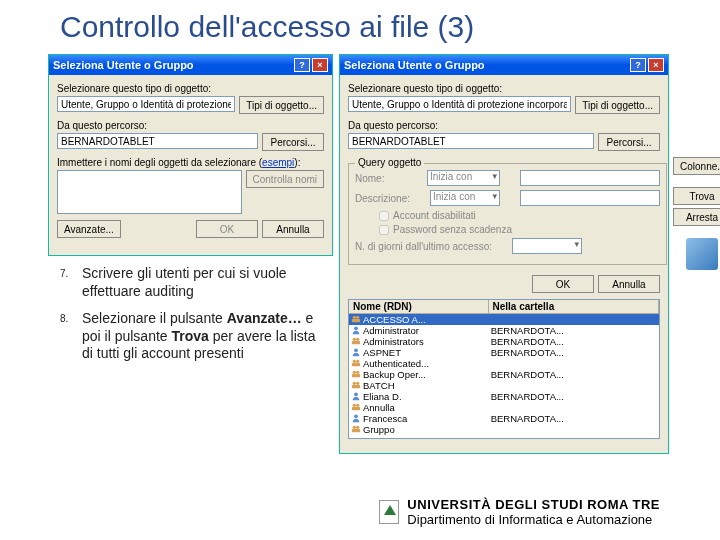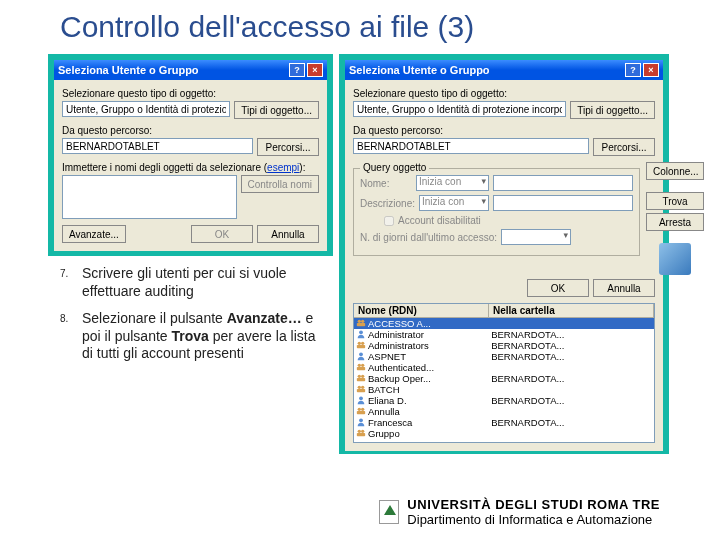--- a/index.html
+++ b/index.html
@@ -2,21 +2,21 @@
 <html><head>
 <meta charset="utf-8">
 <style>
   * { box-sizing: border-box; margin: 0; padding: 0; }
   body { font-family: Tahoma, Arial, sans-serif; font-size: 11px; background: #fff; width: 720px; height: 540px; position: relative; }
   
   .slide-title { font-size: 30px; color: #2a4d8f; font-weight: normal; padding: 10px 60px; font-family: Verdana, sans-serif; }
   
   .dialogs { display: flex; gap: 6px; padding: 0 48px; }
   
-  .dialog { background: #ece9d8; border: 6px solid #14b8a6; font-size: 10px; }
+  .dialog { background: #ece9d8; border: 1px solid #14b8a6; font-size: 10px; }
   .dialog-left { width: 285px; height: 202px; }
   .dialog-right { width: 330px; height: 400px; }
   
   .titlebar { background: linear-gradient(to bottom, #3b8cff 0%, #0054e3 50%, #0054e3 100%); color: #fff; height: 20px; display: flex; align-items: center; padding: 0 4px; font-weight: bold; font-size: 11px; }
   .titlebar-text { flex: 1; }
   .titlebar-btns { display: flex; gap: 2px; }
   .titlebar-btn { width: 16px; height: 14px; background: #c83c2e; border: 1px solid #fff; color: #fff; font-size: 9px; text-align: center; line-height: 12px; cursor: pointer; }
   .titlebar-btn.help { background: #2f6bdb; }
   
   .dialog-body { padding: 8px; background: #ece9d8; }
@@ -28,21 +28,21 @@
   .textarea { border: 1px solid #7f9db9; background: #fff; height: 44px; flex: 1; }
   .button { background: #ece9d8; border: 1px solid #888; padding: 1px 6px; font-size: 10px; cursor: pointer; min-width: 62px; height: 18px; text-align: center; }
   .button.disabled { color: #888; }
   .link { color: #0033cc; text-decoration: underline; cursor: pointer; margin-top: 30px; }
   
   .button-row { display: flex; gap: 4px; justify-content: flex-end; margin-top: 4px; }
   .button-row.spread { justify-content: space-between; }
   
   .groupbox { border: 1px solid #b0aea0; margin: 6px 0; padding: 6px; position: relative; background: #ece9d8; }
   .groupbox-legend { position: absolute; top: -7px; left: 6px; background: #ece9d8; padding: 0 3px; font-size: 10px; }
-  .groupbox-row { display: flex; gap: 4px; margin-bottom: 4px; align-items: center; }
+  .groupbox-row { display: flex; gap: 20px; margin-bottom: 4px; align-items: center; }
   .grey-label { color: #888; font-size: 10px; min-width: 52px; }
   .combo { border: 1px solid #7f9db9; background: #fff; height: 16px; flex: 1; font-size: 10px; min-width: 70px; position: relative; color: #888; padding-left: 2px; }
   .combo::after { content: "▾"; position: absolute; right: 2px; top: 0px; color: #666; font-size: 9px; }
   .chk { display: flex; gap: 4px; align-items: center; color: #888; font-size: 10px; margin-bottom: 3px; margin-left: 24px; }
   .chk input { width: 10px; height: 10px; }
   
   .list-pane { background: #fff; border: 1px solid #7f9db9; height: 140px; overflow: hidden; }
   .list-header { display: flex; background: #ece9d8; border-bottom: 1px solid #b0aea0; font-size: 10px; font-weight: bold; }
   .list-header div { padding: 1px 4px; border-right: 1px solid #b0aea0; }
   .list-header div:first-child { width: 45%; }
@@ -144,20 +144,24 @@
             </div>
             <div class="groupbox-row">
               <span class="grey-label">Descrizione:</span>
               <div class="combo">Inizia con</div>
               <input class="input-text" style="flex: 1 1 0%;">
             </div>
             <label class="chk">
               <input type="checkbox" disabled="" style="">
                 <span>Account disabilitati</span>
             </label>
+            <label class="chk">
+              <input type="checkbox" disabled="" style="">
+                <span>Password senza scadenza</span>
+            </label>
             <div class="groupbox-row">
               <span class="grey-label" style="min-width:auto">N. di giorni dall'ultimo accesso:</span>
               <div class="combo" style="max-width:40px;flex:0 0 40px"></div>
             </div>
           </div>
         </div>
         <div class="side-btns">
           <button class="button">Colonne...</button>
           <div style="height:6px"></div>
           <button class="button">Trova</button>

